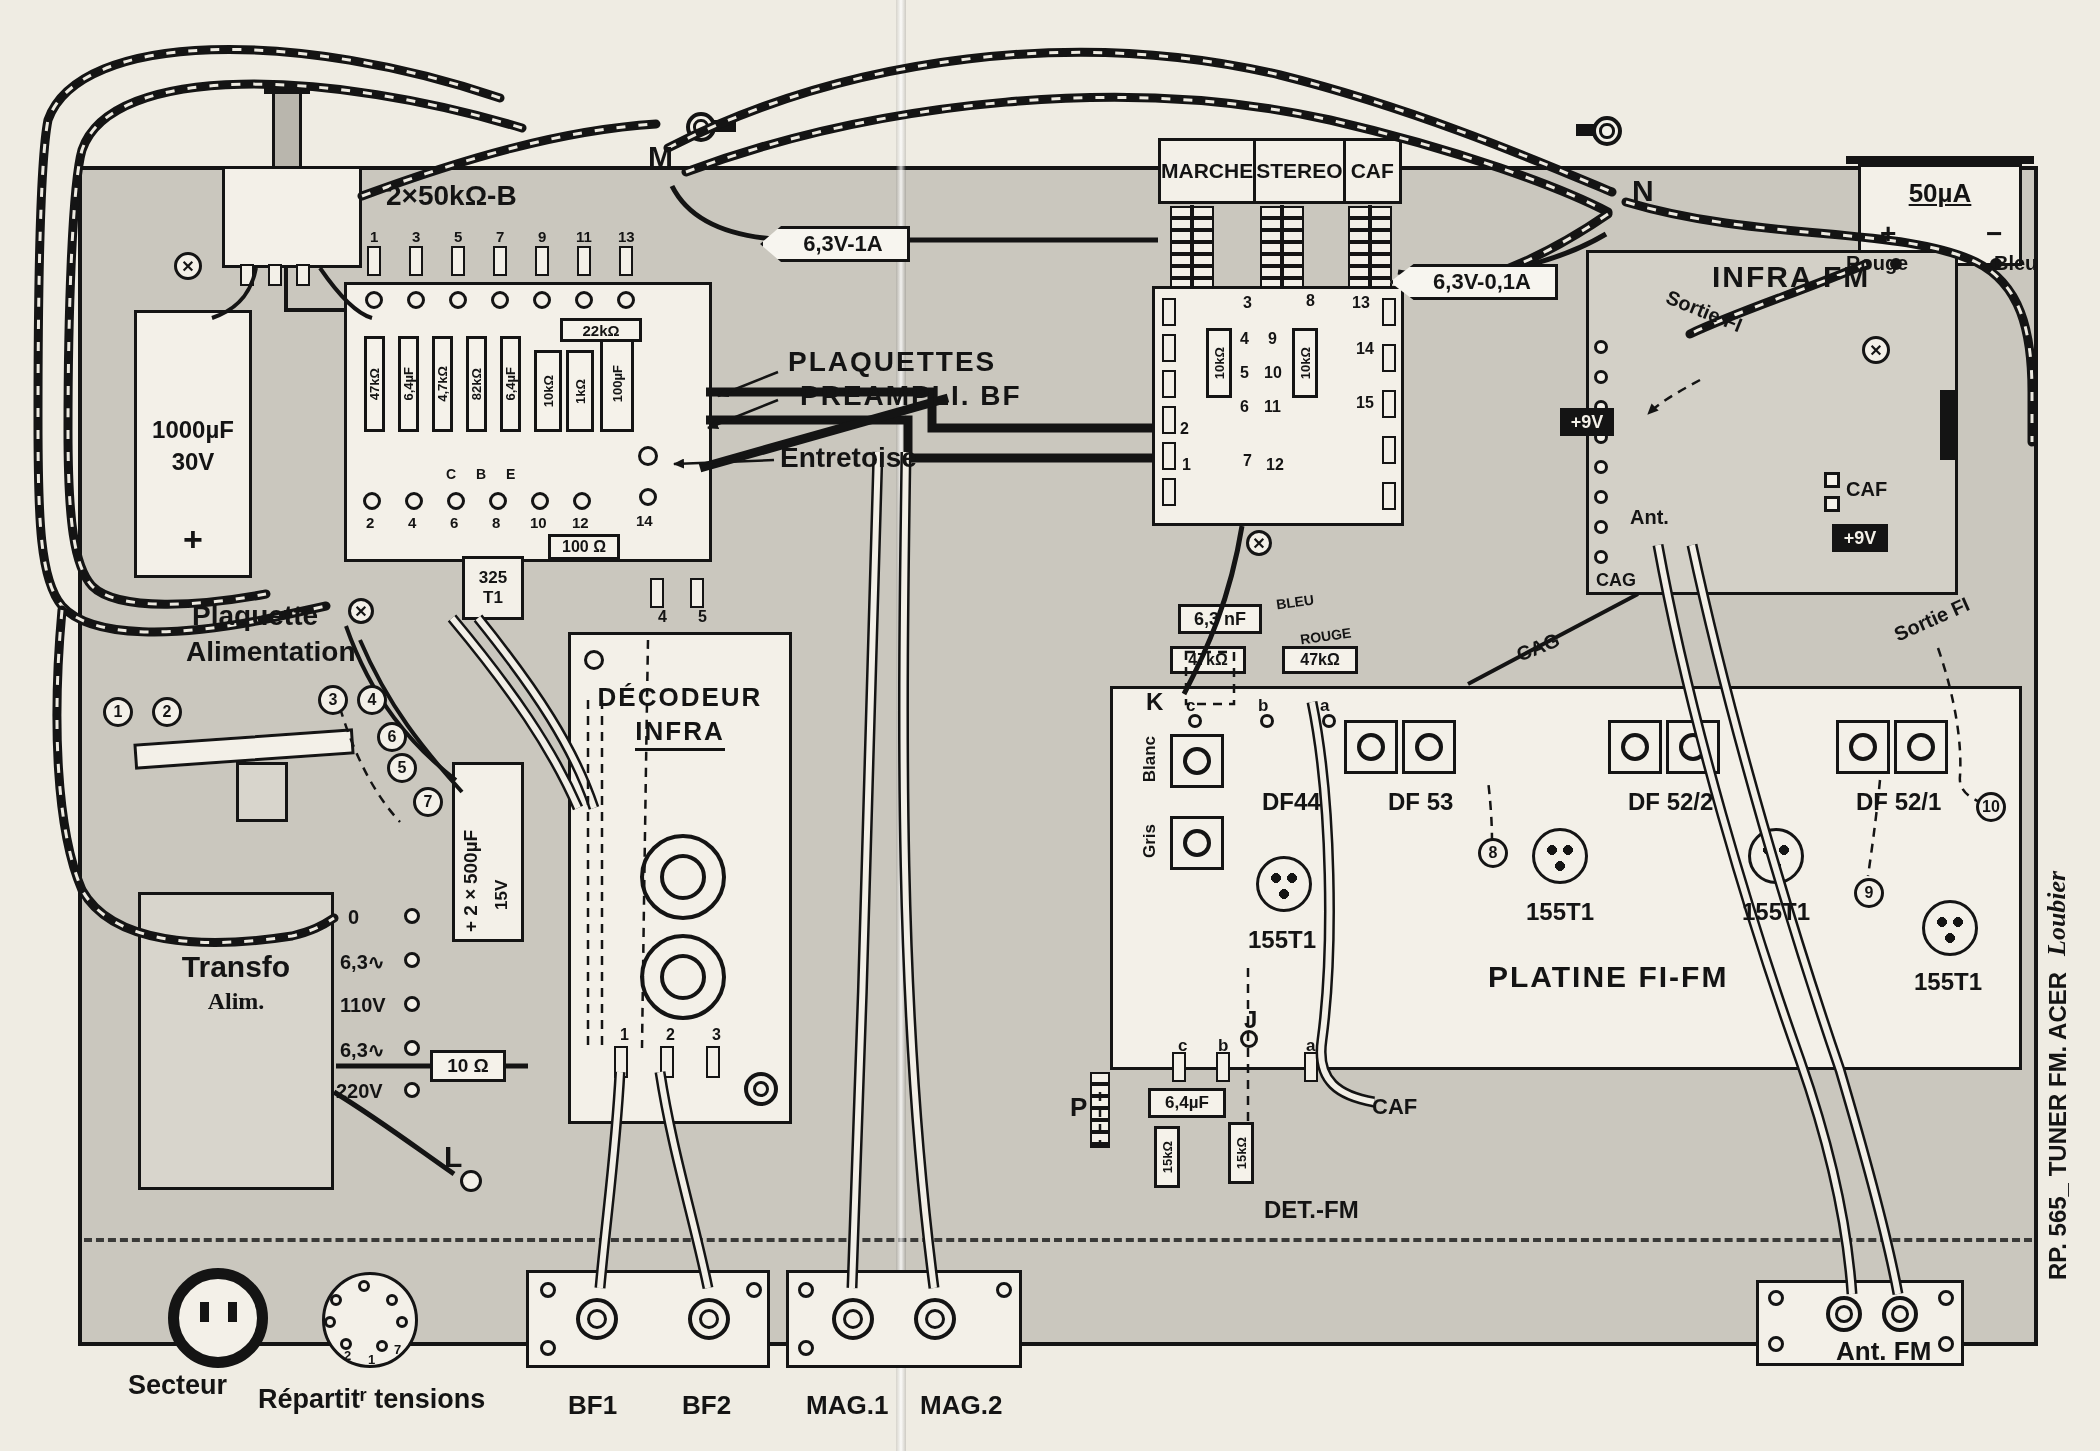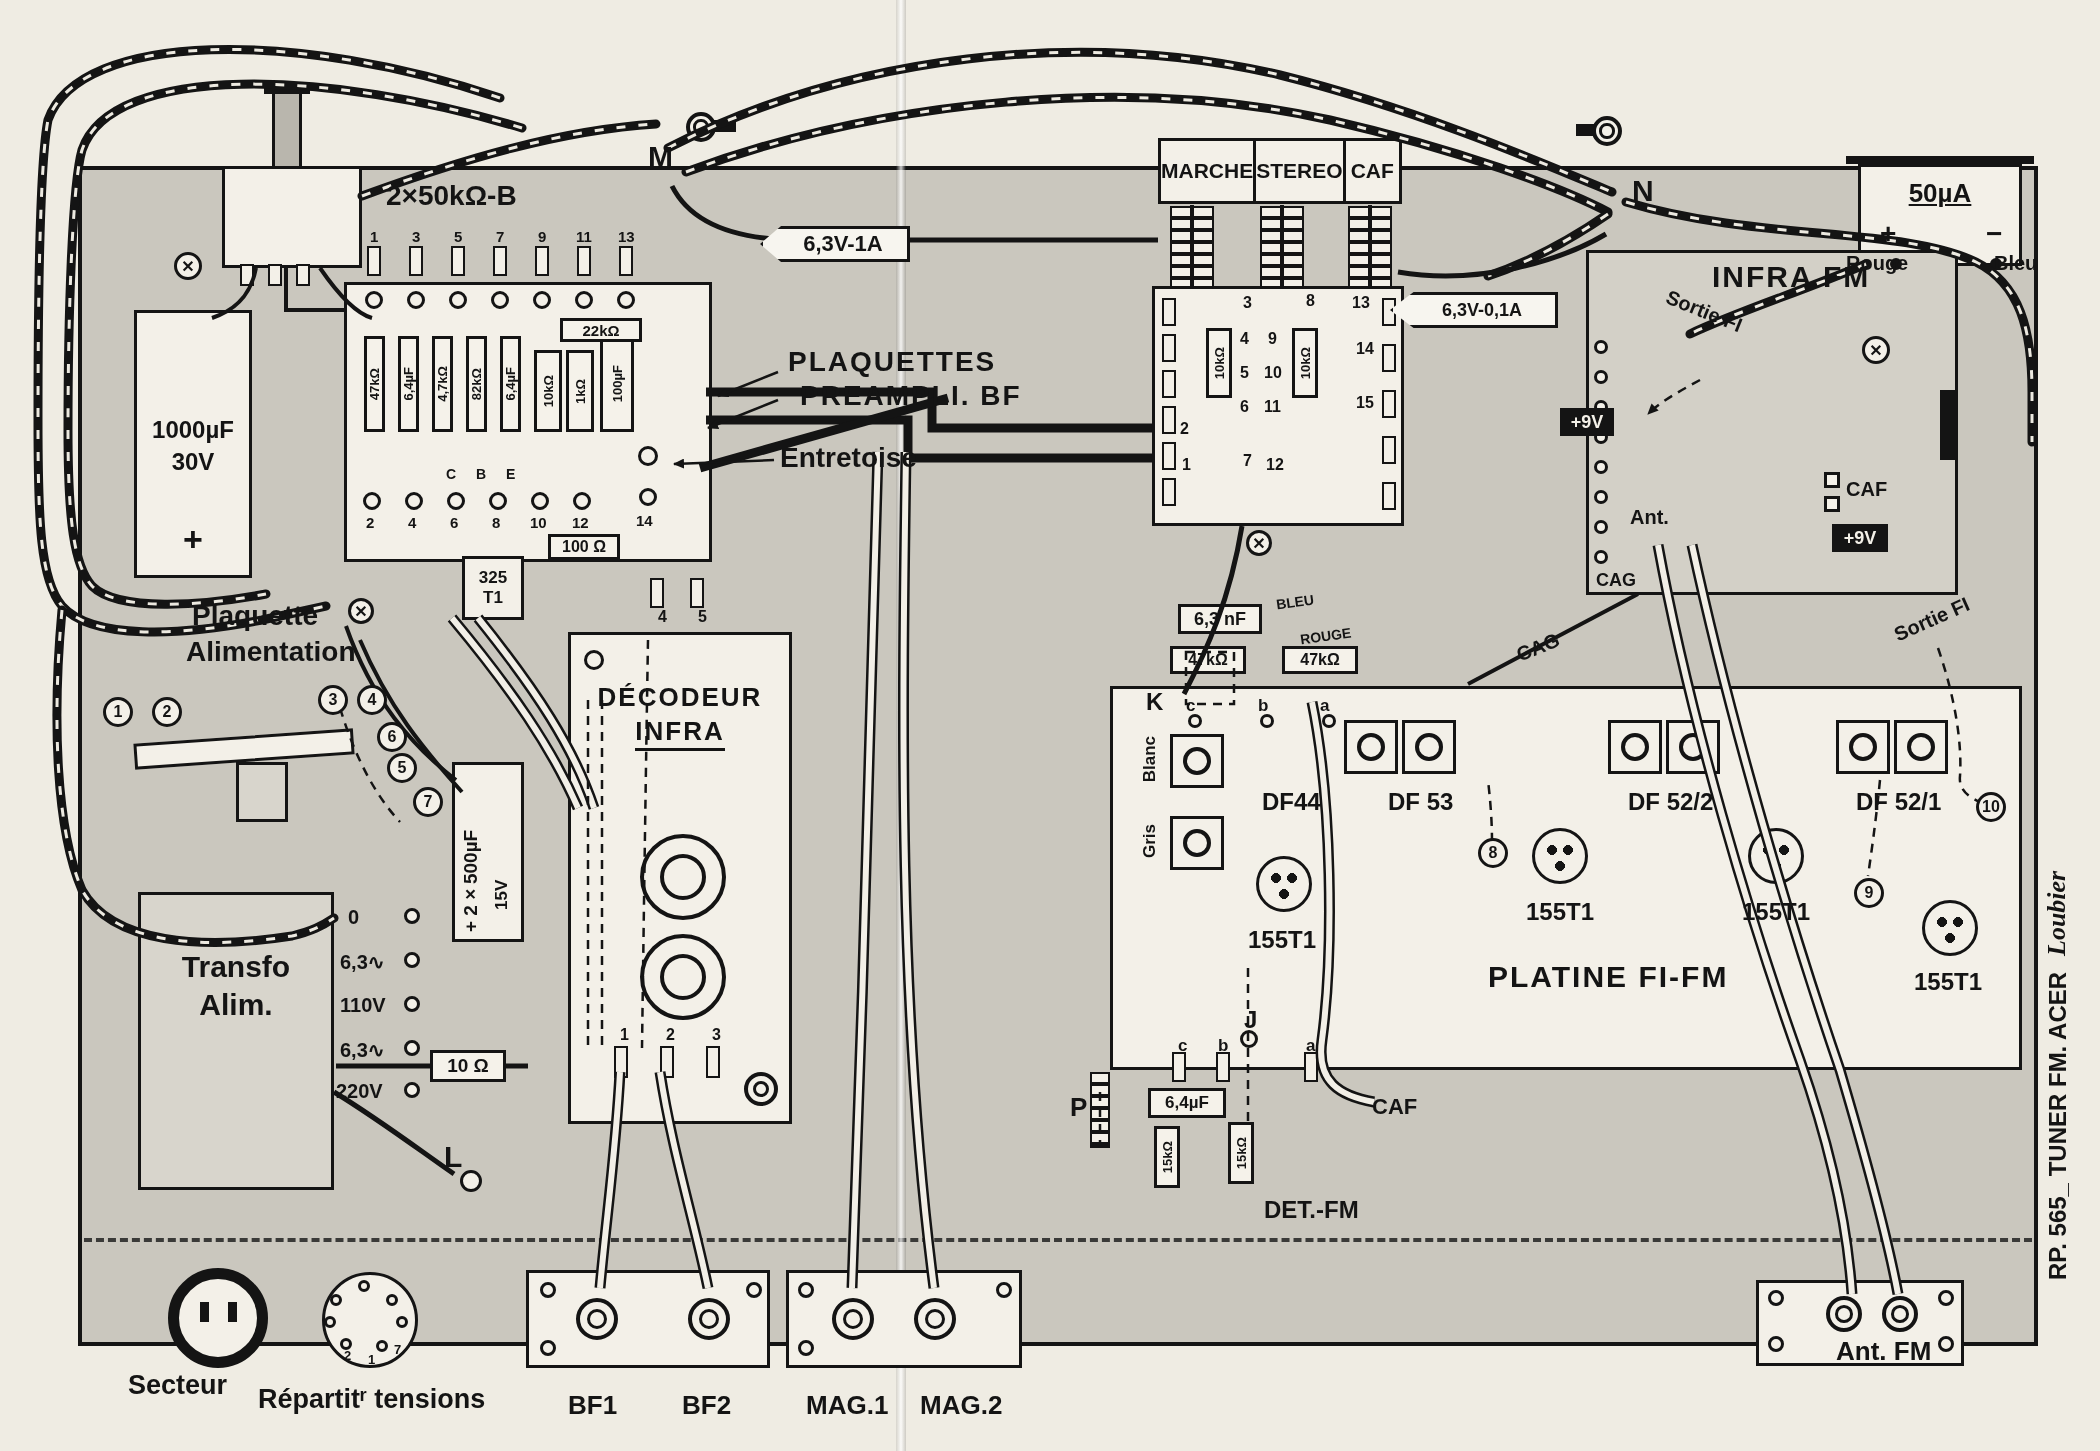--- a/index.html
+++ b/index.html
@@ -161,21 +161,21 @@
   <div class="lbl" style="left:386px;top:180px;font-size:28px;">2×50kΩ-B</div>
 
   <div class="lbl" style="left:648px;top:140px;font-size:30px;">M</div>
   <div class="jack" style="left:686px;top:112px;width:30px;height:30px;"></div>
   <div class="blk" style="left:714px;top:120px;width:22px;height:12px;"></div>
   <div class="lbl" style="left:1632px;top:174px;font-size:30px;">N</div>
   <div class="jack" style="left:1592px;top:116px;width:30px;height:30px;"></div>
   <div class="blk" style="left:1576px;top:124px;width:18px;height:12px;"></div>
 
   <div class="flag" style="left:760px;top:226px;width:150px;height:36px;font-size:22px;">6,3V-1A</div>
-  <div class="flag" style="left:1390px;top:264px;width:168px;height:36px;font-size:18px;margin-top:28px;">6,3V-0,1A</div>
+  <div class="flag" style="left:1390px;top:264px;width:168px;height:36px;font-size:22px;">6,3V-0,1A</div>
 
   <div class="switchbox" style="left:1158px;top:138px;width:244px;height:66px;">
     <span>MARCHE</span>
     <span>STEREO</span>
     <span>CAF</span>
   </div>
   <div class="wafer" style="left:1170px;top:206px;"></div>
   <div class="wafer" style="left:1260px;top:206px;"></div>
   <div class="wafer" style="left:1348px;top:206px;"></div>
 
@@ -203,21 +203,21 @@
   <div class="circ" style="left:103px;top:697px;">1</div>
   <div class="circ" style="left:152px;top:697px;">2</div>
   <div class="circ" style="left:318px;top:685px;">3</div>
   <div class="circ" style="left:357px;top:685px;">4</div>
   <div class="circ" style="left:377px;top:722px;">6</div>
   <div class="circ" style="left:387px;top:753px;">5</div>
   <div class="circ" style="left:413px;top:787px;">7</div>
 
   <div class="gboard" style="left:138px;top:892px;width:196px;height:298px;"></div>
   <div class="lbl" style="left:150px;top:950px;width:172px;text-align:center;font-size:30px;">Transfo</div>
-  <div class="lbl" style="left:150px;top:988px;width:172px;text-align:center;font-size:30px;">Alim.</div>
+  <div class="lbl" style="left:150px;top:988px;width:172px;text-align:center;font-size:24px;font-family:Liberation Serif, serif;">Alim.</div>
   <div class="lbl" style="left:348px;top:906px;font-size:20px;">0</div>
   <div class="lbl" style="left:340px;top:950px;font-size:20px;">6,3∿</div>
   <div class="lbl" style="left:340px;top:994px;font-size:20px;">110V</div>
   <div class="lbl" style="left:340px;top:1038px;font-size:20px;">6,3∿</div>
   <div class="lbl" style="left:336px;top:1080px;font-size:20px;">220V</div>
   <div class="term" style="left:404px;top:908px;width:16px;height:16px;"></div>
   <div class="term" style="left:404px;top:952px;width:16px;height:16px;"></div>
   <div class="term" style="left:404px;top:996px;width:16px;height:16px;"></div>
   <div class="term" style="left:404px;top:1040px;width:16px;height:16px;"></div>
   <div class="term" style="left:404px;top:1082px;width:16px;height:16px;"></div>

